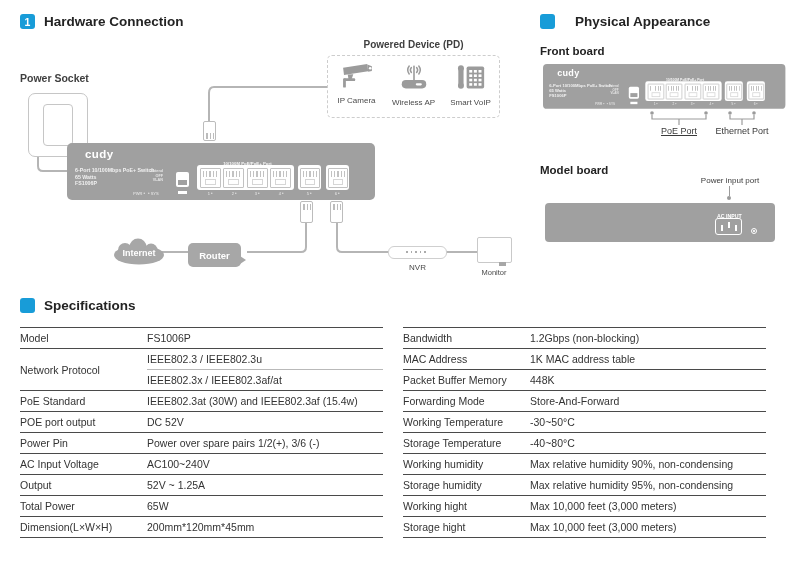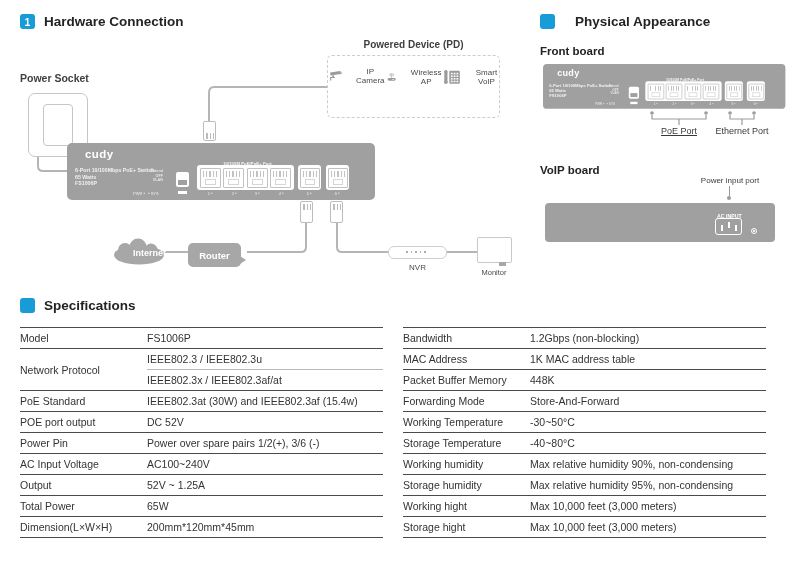--- a/index.html
+++ b/index.html
@@ -49,36 +49,36 @@
   .dot{display:inline-block;width:3px;height:3px;border-radius:50%;background:#e2e2e2;margin-left:2px;vertical-align:middle;}
 
   
   .plug{position:absolute;width:13px;height:22px;background:#fff;border:1.5px solid #bcbcbc;border-radius:2px;box-sizing:border-box;}
   .plug::before{content:"";position:absolute;left:1.5px;right:1.5px;height:6px;
                 background:repeating-linear-gradient(90deg,#bcbcbc 0 1.5px,transparent 1.5px 3.5px);}
   .plug-up::before{top:1.5px;}
   .plug-down::before{bottom:1.5px;}
 
   
-  .cloud-text{position:absolute;left:0;right:0;top:10px;text-align:right;font-size:9px;font-weight:bold;color:#fff;}
+  .cloud-text{position:absolute;left:0;right:0;top:10px;text-align:center;font-size:9px;font-weight:bold;color:#fff;}
   .router{background:#a7a7a7;border-radius:5px;color:#fff;font-size:9.5px;font-weight:bold;
           display:flex;align-items:center;justify-content:center;}
   .router::after{content:"";position:absolute;right:-5px;bottom:3px;
                  border-top:4px solid transparent;border-bottom:4px solid transparent;border-left:6px solid #a7a7a7;}
   .nvr{background:#fff;border:1.5px solid #cfcfcf;border-radius:6px;box-sizing:border-box;}
   .nvr::before{content:"";position:absolute;left:17px;right:17px;top:4px;height:2px;
                background:repeating-linear-gradient(90deg,#ababab 0 1.5px,transparent 1.5px 4.5px);}
   .small-label{font-size:8px;color:#4a4a4a;text-align:center;}
   .monitor{background:#fff;border:1.5px solid #c9c9c9;border-radius:2px;box-sizing:border-box;}
   .monitor::after{content:"";position:absolute;right:5px;bottom:-4px;width:7px;height:4px;background:#a7a7a7;}
 
   
   .pd-box{border:1.5px dashed #cdcdcd;border-radius:5px;box-sizing:border-box;
           display:flex;justify-content:space-around;align-items:flex-start;padding-top:7px;}
-  .pd-col{display:flex;align-items:center;gap:14px;width:56px;}
+  .pd-col{display:flex;flex-direction:column;align-items:center;gap:7px;width:56px;}
 
   
   .back-panel{background:#a0a0a0;border-radius:4px;}
   .ac-label{position:absolute;left:154px;top:5px;width:60px;text-align:center;}
   .ac-label span{display:inline-block;font-size:9.5px;font-weight:bold;color:#fff;
                  transform:scale(.55);transform-origin:center top;white-space:nowrap;}
   .ac-conn{position:absolute;left:170px;top:15px;width:27px;height:17px;border:1.5px solid #fff;border-radius:3px;box-sizing:border-box;}
   .pin{position:absolute;width:2px;height:6px;background:#fff;}
   .ground{position:absolute;left:206px;top:25px;width:6px;height:6px;border:1.2px solid #fff;border-radius:50%;box-sizing:border-box;}
   .ground::after{content:"";position:absolute;left:1px;top:1px;width:1.6px;height:1.6px;background:#fff;border-radius:50%;}
@@ -303,21 +303,21 @@
   <g fill="none" stroke="#9b9b9b" stroke-width="1.2">
     <path d="M112,5 V9 H166 V5"></path>
       <path d="M139,9 V15"></path>
     <path d="M190,5 V9 H214 V5"></path>
       <path d="M202,9 V15"></path>
   </g>
 </svg>
 <div class="abs" style="left:644px;top:126px;width:70px;text-align:center;font-size:9px;color:#3a3a3a;text-decoration:underline;">PoE Port</div>
 <div class="abs" style="left:702px;top:126px;width:80px;text-align:center;font-size:9px;color:#3a3a3a;">Ethernet Port</div>
 
-<div class="abs sub-header" style="left:540px;top:164px;">VoIP board</div>
+<div class="abs sub-header" style="left:540px;top:164px;">Model board</div>
 
 <div class="abs" style="left:693px;top:176px;width:74px;text-align:center;font-size:8px;color:#3a3a3a;">Power input port</div>
 <div class="abs ptr-line" style="left:729px;top:186px;"></div>
 <div class="abs ptr-dot" style="left:727px;top:196px;"></div>
 
 <div class="abs back-panel" style="left:545px;top:203px;width:230px;height:39px;">
   <div class="ac-label"><span>AC INPUT</span></div>
   <div class="ac-conn">
     <i class="pin" style="left:4.5px;top:5.5px;"></i>
     <i class="pin" style="left:11.8px;top:2.8px;"></i>

